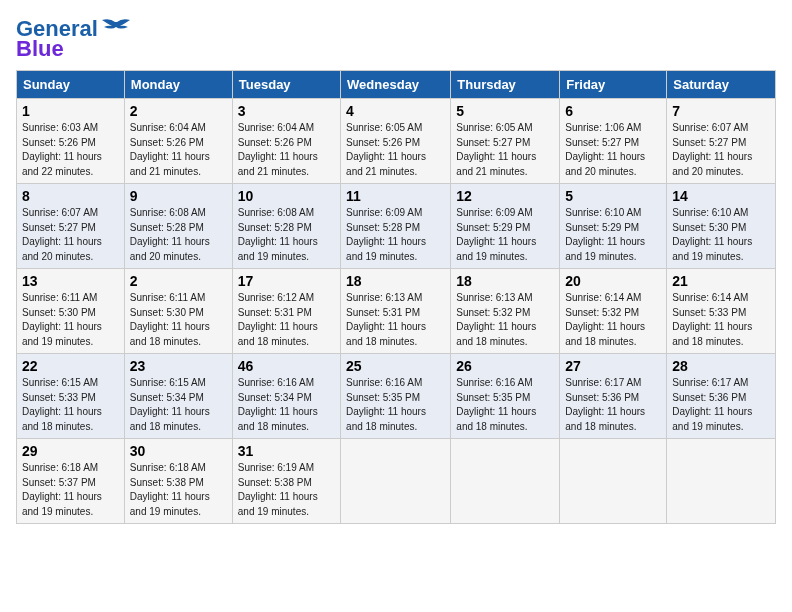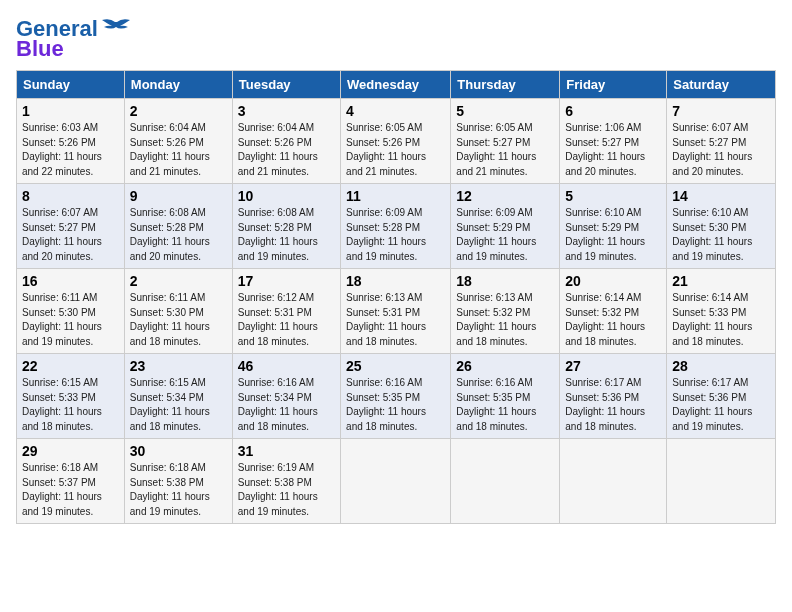--- a/index.html
+++ b/index.html
@@ -207,21 +207,21 @@
         <td>
           <span class="day-num">14</span>
           <div class="day-info" style="white-space: pre-line;">Sunrise: 6:10 AM
 Sunset: 5:30 PM
 Daylight: 11 hours
 and 19 minutes.</div>
         </td>
       </tr>
       <tr>
         <td>
-          <span class="day-num">16</span>
+          <span class="day-num">13</span>
           <div class="day-info" style="white-space: pre-line;">Sunrise: 6:11 AM
 Sunset: 5:30 PM
 Daylight: 11 hours
 and 19 minutes.</div>
         </td>
         <td>
           <span class="day-num">2</span>
           <div class="day-info" style="white-space: pre-line;">Sunrise: 6:11 AM
 Sunset: 5:30 PM
 Daylight: 11 hours

